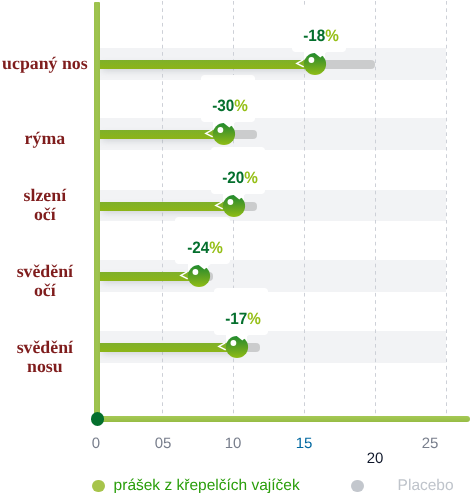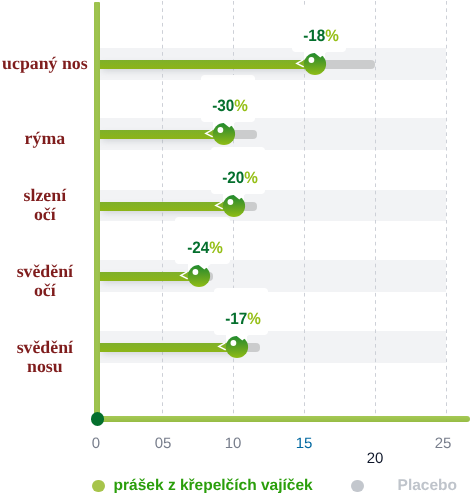--- a/index.html
+++ b/index.html
@@ -33,21 +33,21 @@
        line-height:15.3px;text-align:center;letter-spacing:-0.05px;
        transform:scaleY(1.08);transform-origin:50% 100%;}
 
   .marker{position:absolute;}
   .marker svg{display:block;}
 
   .tick{position:absolute;font-size:15px;text-align:center;}
 
   .legend{position:absolute;display:flex;align-items:center;}
   .legend .dot{border-radius:50%;}
-  .legend .txt{font-weight:bold;font-size:15.5px;text-align:center;}
+  .legend .txt{font-weight:normal;font-size:15.5px;text-align:center;}
 </style>
 </head>
 <body>
 
 <div id="chart">
     <div class="band" style="left: 99.8px; top: 48.2px; width: 346.6px; height: 31.4px;"></div>
     <div class="band" style="left: 99.8px; top: 118.2px; width: 346.6px; height: 31.4px;"></div>
     <div class="band" style="left: 99.8px; top: 189.95px; width: 346.6px; height: 31.4px;"></div>
     <div class="band" style="left: 99.8px; top: 260.2px; width: 346.6px; height: 31.4px;"></div>
     <div class="band" style="left: 99.8px; top: 331.2px; width: 346.6px; height: 31.4px;"></div>
@@ -175,21 +175,21 @@
       <div>nosu</div>
     </div>
     <div class="yaxis" style="left: 94.1px; top: 2px; width: 5.8px; height: 420.3px; background: linear-gradient(to right, rgb(156, 192, 75), rgb(158, 196, 79) 50%, rgb(154, 190, 73));"></div>
     <div class="xaxis" style="left: 94.1px; top: 416.1px; width: 375.9px; height: 6.4px; background: linear-gradient(rgb(165, 201, 86), rgb(151, 188, 68));"></div>
     <div class="origin-dot" style="left: 90.5px; top: 412.4px; width: 13.8px; height: 13.8px; background: rgb(4, 111, 45);"></div>
     <div class="tick" style="left: 71.2px; top: 434.5px; width: 50px; color: rgb(120, 126, 140);">0</div>
     <div class="tick" style="left: 137.5px; top: 434.5px; width: 50px; color: rgb(120, 126, 140);">05</div>
     <div class="tick" style="left: 208.4px; top: 434.5px; width: 50px; color: rgb(120, 126, 140);">10</div>
     <div class="tick" style="left: 279.4px; top: 434.5px; width: 50px; color: #0369a1;">15</div>
     <div class="tick" style="left: 350.4px; top: 450px; width: 50px; color: #0f172a;">20</div>
-    <div class="tick" style="left: 418px; top: 434.5px; width: 50px; color: rgb(120, 126, 140);">25</div>
+    <div class="tick" style="left: 405px; top: 434.5px; width: 50px; color: rgb(120, 126, 140);">25</div>
     <div class="legend" style="left: 92.2px; top: 476.5px;">
       <span class="dot" style="width: 12.6px; height: 12.6px; background: rgb(167, 196, 75); margin-right: 9px;"></span>
       <span class="txt" style="color: rgb(42, 158, 11);">prášek z křepelčích vajíček</span>
     </div>
     <div class="legend" style="left: 350.6px; top: 476.5px;">
       <span class="dot" style="width: 12.6px; height: 12.6px; background: rgb(195, 199, 205); margin-right: 9px;"></span>
       <span class="txt" style="color: rgb(191, 196, 203); margin-left: 25px;">Placebo</span>
     </div>
   </div>
 

